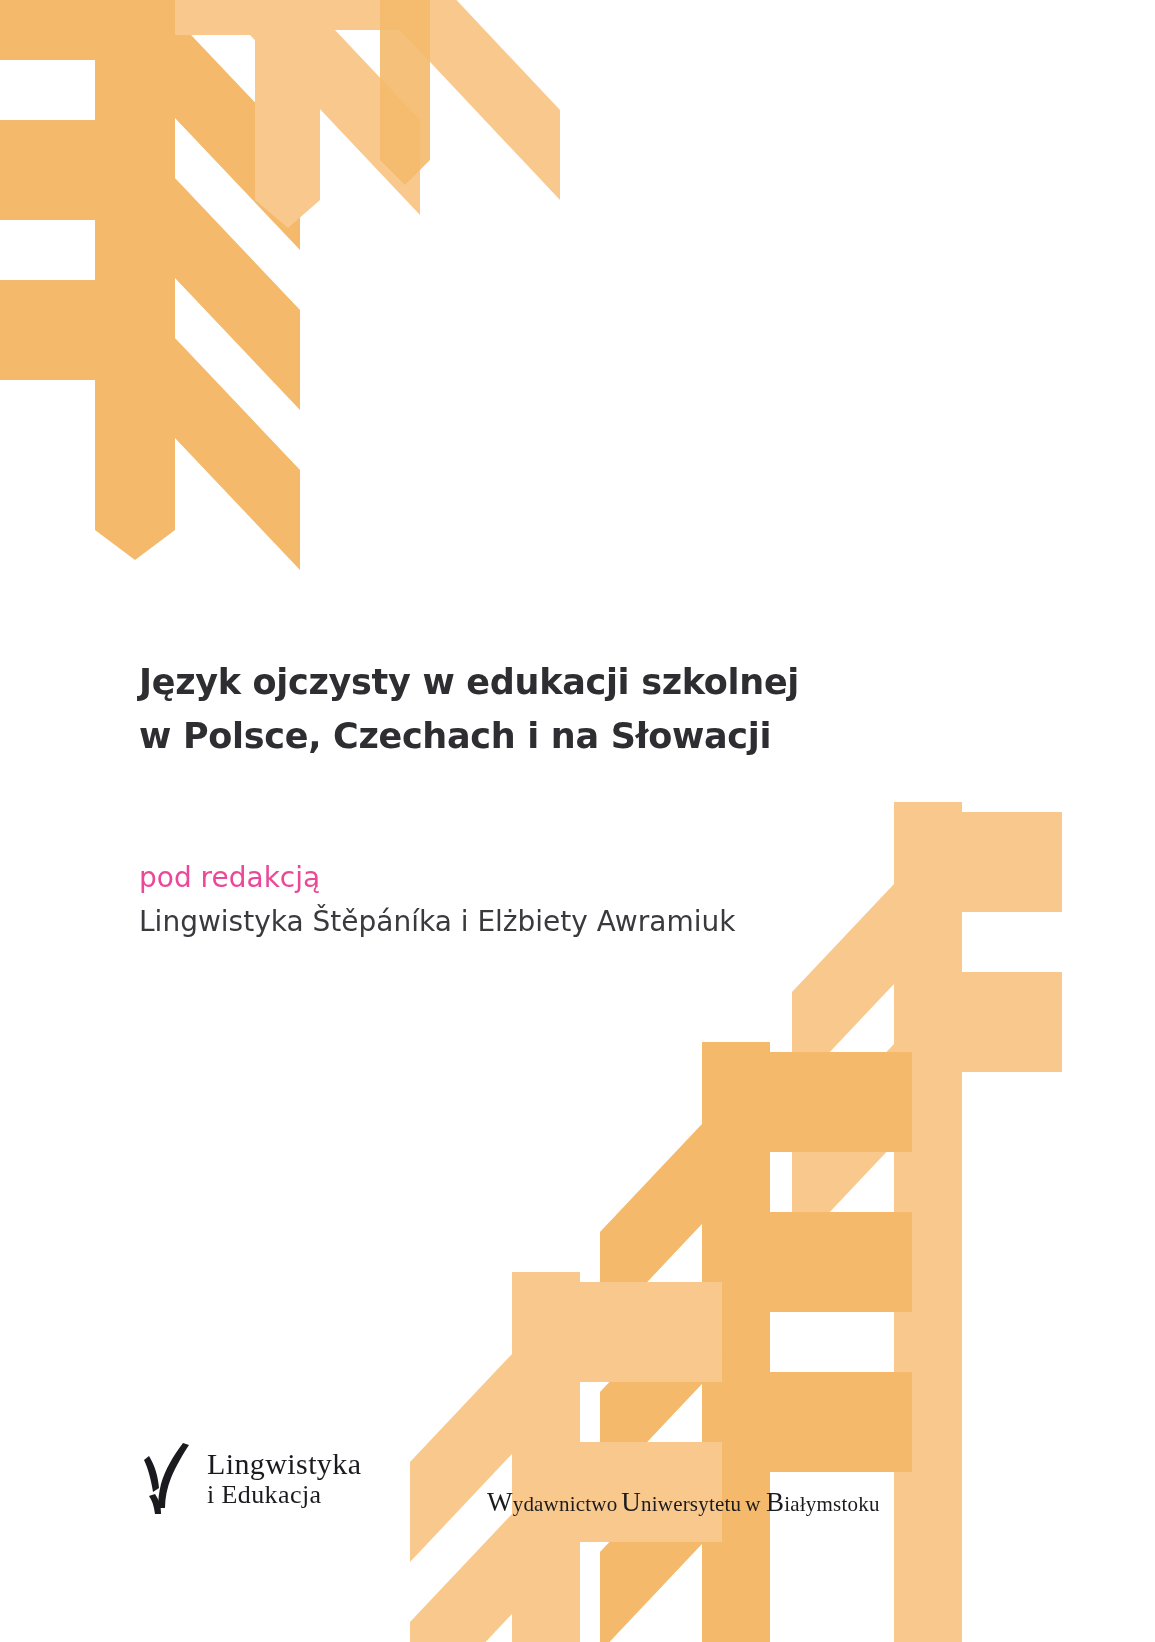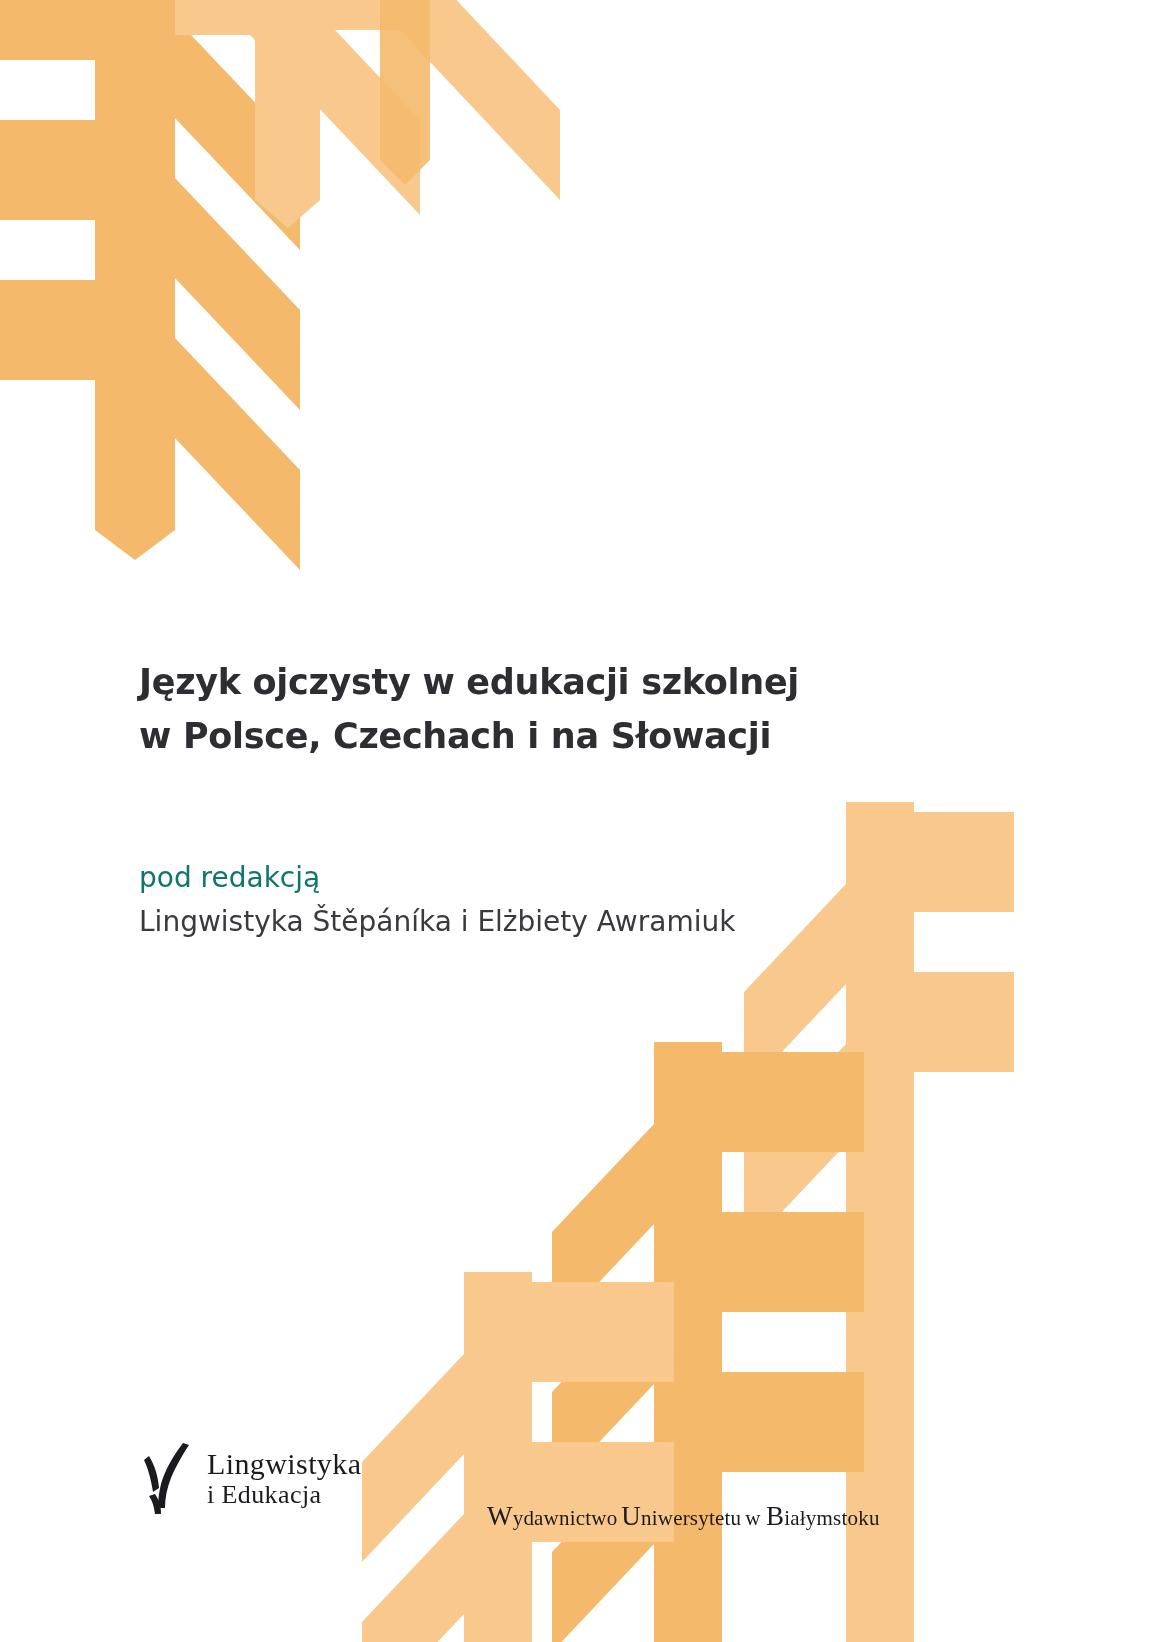--- a/index.html
+++ b/index.html
@@ -7,20 +7,21 @@
     padding: 0;
     background: #ffffff;
   }
   #page {
     position: relative;
     width: 1014px;
     height: 1642px;
     background: #ffffff;
     overflow: hidden;
     font-family: "Liberation Sans", sans-serif;
+    padding-left: 48px;
   }
 
   
   .art-layer {
     position: absolute;
     inset: 0;
     pointer-events: none;
   }
   .art-layer svg {
     display: block;
@@ -49,21 +50,21 @@
     left: 139px;
     top: 860px;
     width: 760px;
   }
   .editors-intro {
     margin: 0;
     font-family: "DejaVu Sans", sans-serif;
     font-weight: normal;
     font-size: 28px;
     line-height: 1.3;
-    color: #0f766e;
+    color: #ec4899;
   }
   .editors-names {
     margin: 8px 0 0 0;
     font-family: "DejaVu Sans", sans-serif;
     font-weight: normal;
     font-size: 28px;
     line-height: 1.3;
     color: #3a3a3e;
   }
 
@@ -100,21 +101,20 @@
   }
 
   
   .publisher {
     position: absolute;
     left: 487px;
     top: 1487px;
     font-family: "Liberation Serif", serif;
     color: #1b1b1f;
     white-space: nowrap;
-    margin-top: 14px;
   }
   .publisher .pc { font-size: 27px; letter-spacing: 0.2px; }
   .publisher .ps { font-size: 21px; letter-spacing: 0.2px; }
 </style>
 </head>
 <body>
 
 <div id="page">
 
   <div class="art-layer">

